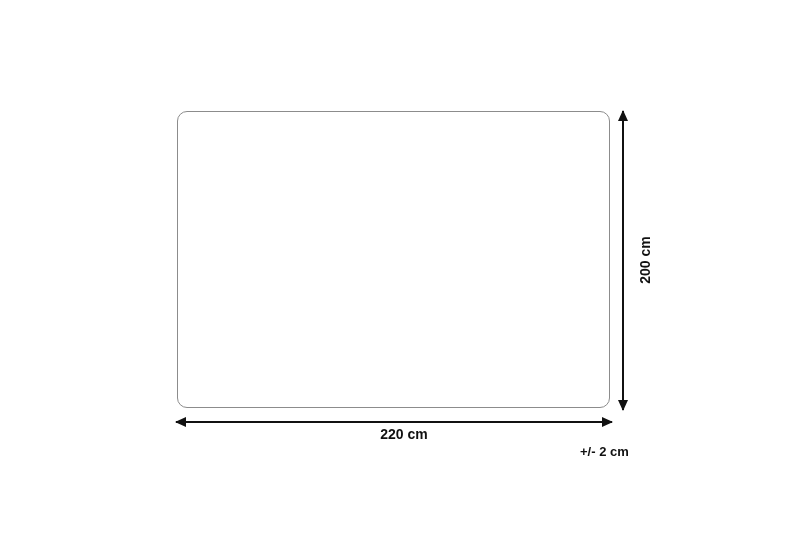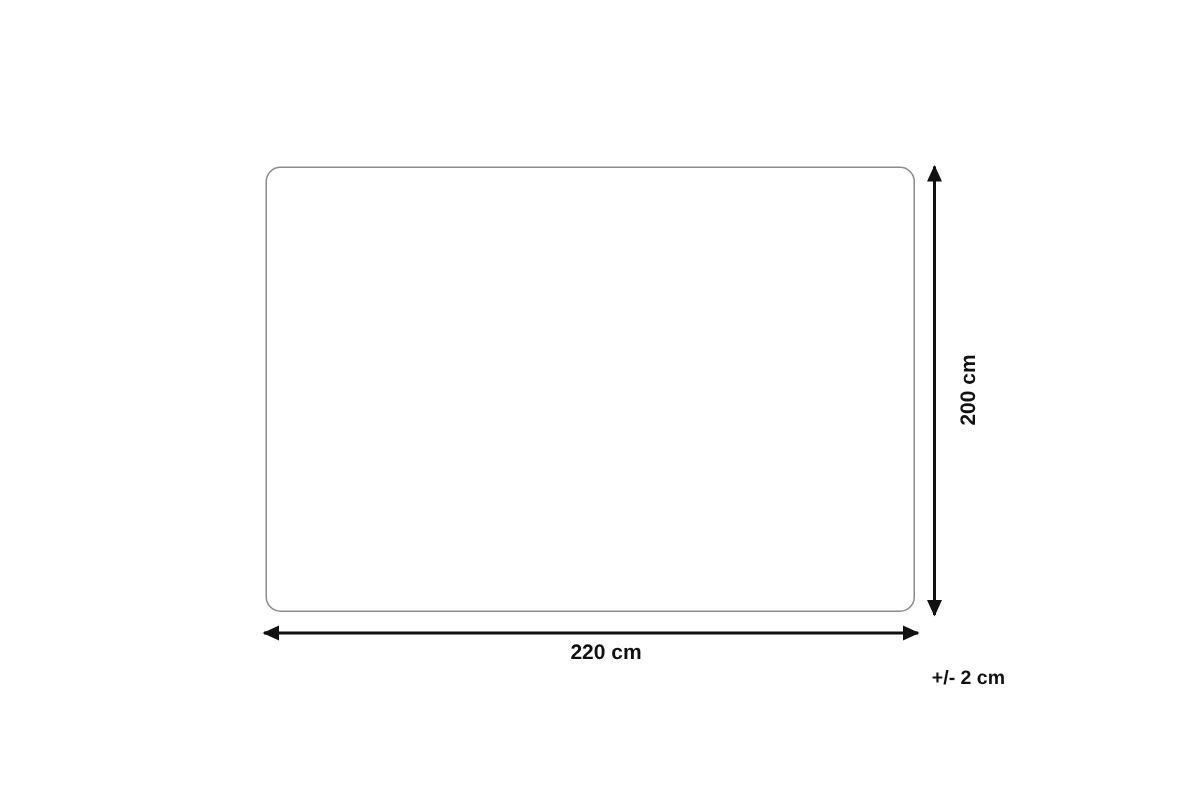--- a/index.html
+++ b/index.html
@@ -101,24 +101,24 @@
   }
   .h-label {
     position: absolute;
     left: 645px;
     top: 260px;
     transform: translate(-50%, -50%) rotate(-90deg);
     font-size: 14px;
   }
   .tol-label {
     position: absolute;
-    left: 612px;
+    left: 580px;
     top: 444px;
     width: 58px;
-    text-align: right;
+    text-align: left;
     font-size: 13px;
   }
 </style>
 </head>
 <body>
 
 <div class="canvas">
 
   <div class="rect"></div>
 

